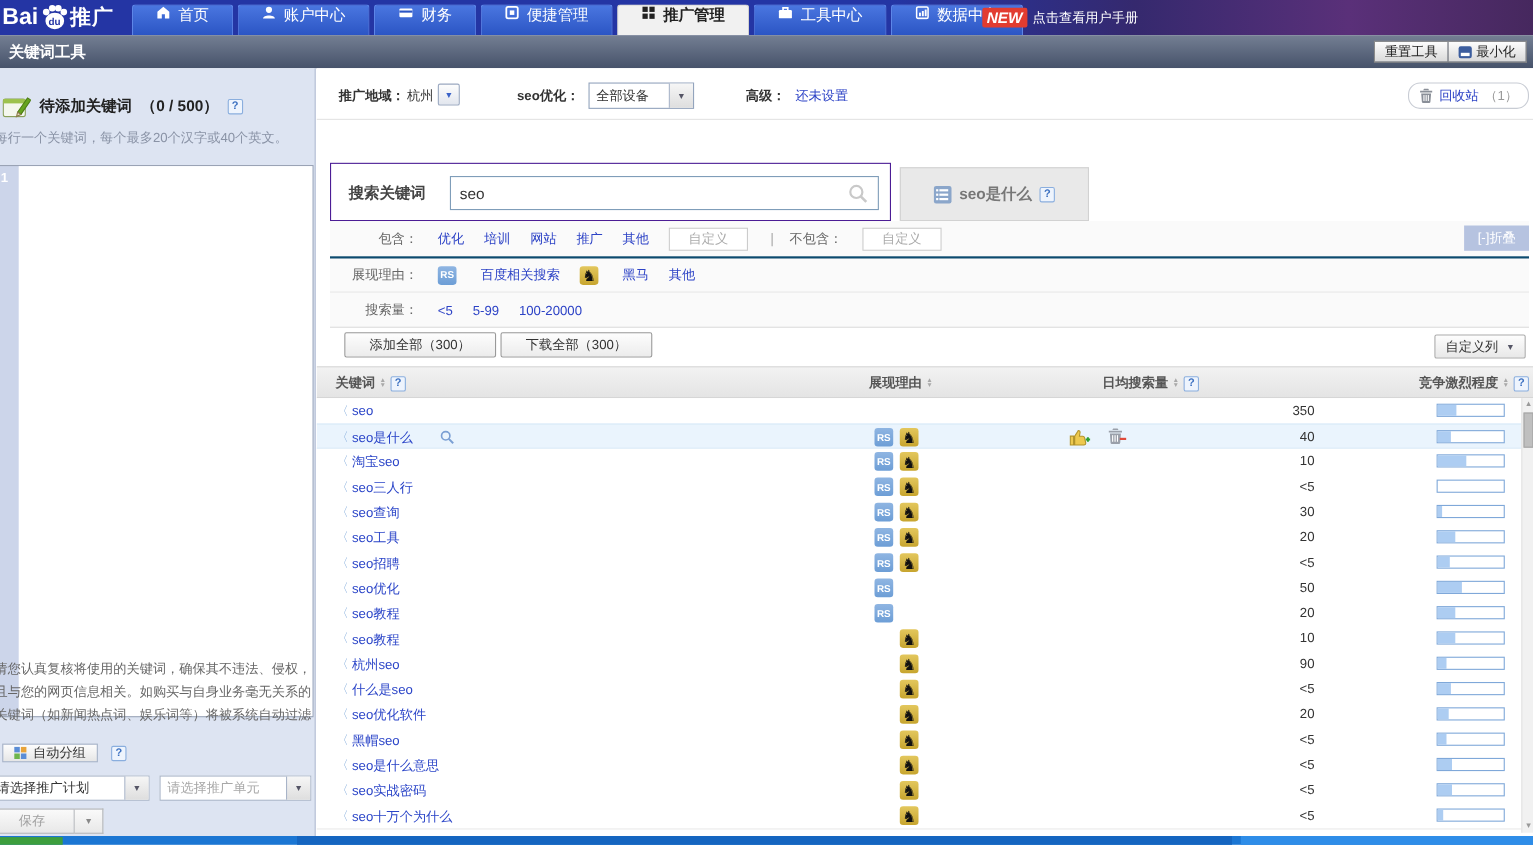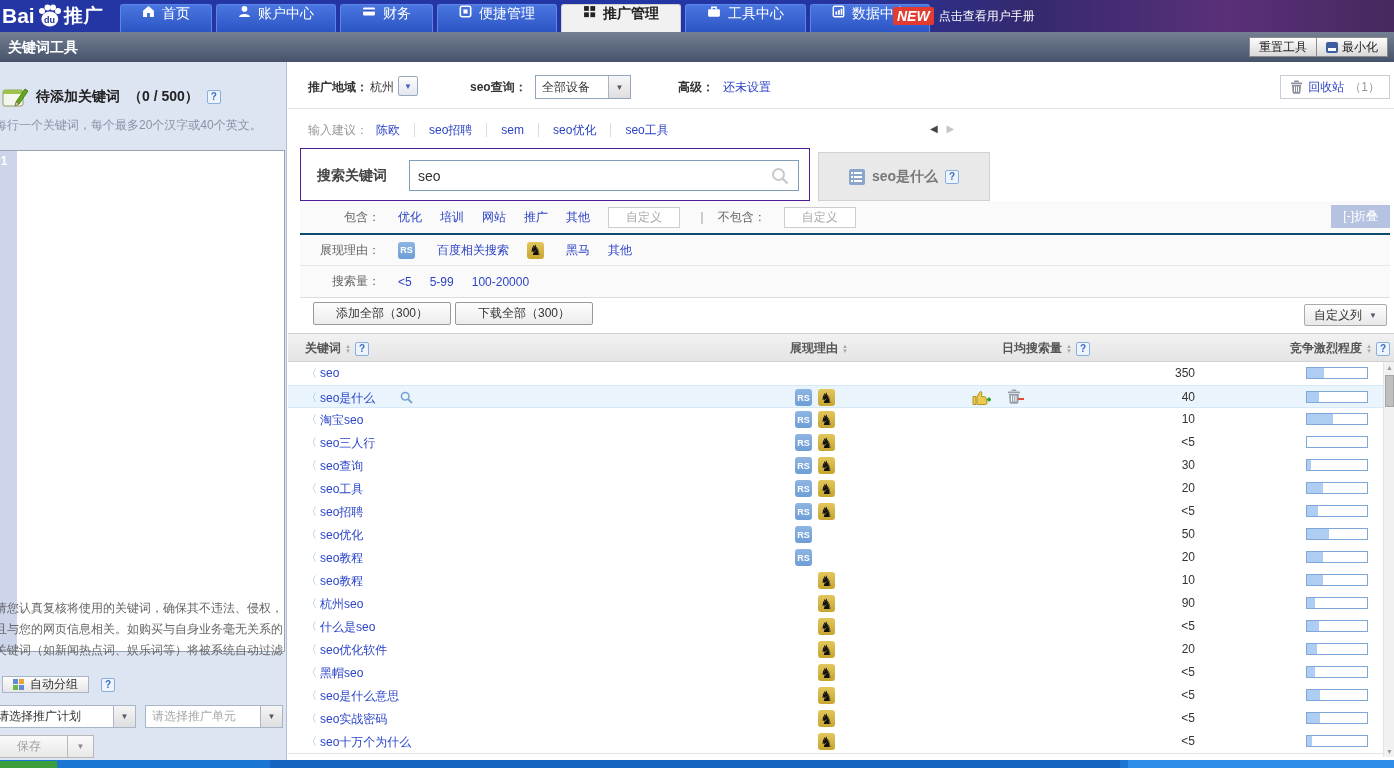--- a/index.html
+++ b/index.html
@@ -83,21 +83,21 @@
 
   #settings-row { position:absolute; left:0; top:13px; width:1106px; height:26px; }
   #settings-row > * { position:absolute; top:4px; }
   .dd-btn { width:20px; height:20px; border:1px solid #9aa8c0; background:linear-gradient(#fdfdfd,#e2e6ee);
     border-radius:2px; color:#3a62c8; font-size:8px; display:flex; align-items:center;
     justify-content:center; cursor:pointer; top:1px !important; }
   #device-select { top:0 !important; width:96px; height:24px; border:1px solid #93a4bd; background:#fff;
     display:flex; align-items:center; cursor:pointer; }
   #device-select .sel-text { flex:1; padding:0 6px; }
   #recycle-btn { right:4px; top:0 !important; height:24px; display:flex; align-items:center; gap:5px;
-    border:1px solid #c8ccd4; border-radius:0; background:#fff; padding:0 9px; cursor:pointer; }
+    border:1px solid #c8ccd4; border-radius:11px; background:#fff; padding:0 9px; cursor:pointer; }
   #recycle-btn .rc-count { color:#999; }
   #row-divider { position:absolute; left:0; top:46px; width:1106px; border-top:1px solid #e3e3e3; }
 
   #suggest-row { position:absolute; left:0; top:53px; width:1106px; height:30px; display:flex; align-items:center; }
   #suggest-label { color:#999; margin-left:20px; }
   .sug { color:#2d43c6; text-decoration:none; cursor:pointer; padding:0 14px; border-left:1px solid #dcdcdc; }
   .sug:first-of-type { border-left:none; padding-left:8px; }
   #pager { position:absolute; left:642px; top:8px; font-size:10px; }
   #pager .pg-prev { color:#444; cursor:pointer; }
   #pager .pg-next { color:#c5c5c5; cursor:pointer; margin-left:6px; }
@@ -333,48 +333,40 @@
     <span class="save-arrow">▼</span>
   </div>
 </div>
 
 <div id="main">
 
   <div id="settings-row">
     <span class="label-b" style="left:20px">推广地域：</span>
     <span style="left:82px">杭州</span>
     <span class="dd-btn" style="left:110px">▼</span>
-    <span class="label-b" style="left:182px">seo查询：</span>
+    <span class="label-b" style="left:182px">seo优化：</span>
     <span id="device-select" style="left:247px">
       <span class="sel-text">全部设备</span>
       <span class="sel-arrow">▼</span>
     </span>
     <span class="label-b" style="left:390px">高级：</span>
     <a class="blue-link" style="left:435px">还未设置</a>
     <span id="recycle-btn">
       <svg width="13" height="14" viewBox="0 0 13 14">
         <path fill="#8a8f98" d="M1 2.6h11v1.6H1zM4.6.6h3.8l.8 1.4H3.8zM2 5h9l-.6 7.6a1.2 1.2 0 0 1-1.2 1.1H3.8a1.2 1.2 0 0 1-1.2-1.1z"></path>
         <rect x="4" y="6.4" width="1" height="5.4" fill="#fff"></rect>
           <rect x="6" y="6.4" width="1" height="5.4" fill="#fff"></rect>
           <rect x="8" y="6.4" width="1" height="5.4" fill="#fff"></rect>
       </svg>
       <a class="blue-link" style="position:static">回收站</a>
       <span class="rc-count">（1）</span>
     </span>
   </div>
   <div id="row-divider"></div>
 
-  <div id="suggest-row">
-    <span id="suggest-label">输入建议：</span>
-    <span id="suggest-items"><a class="sug">陈欧</a><a class="sug">seo招聘</a><a class="sug">sem</a><a class="sug">seo优化</a><a class="sug">seo工具</a></span>
-    <span id="pager">
-      <span class="pg-prev">◀</span>
-      <span class="pg-next">▶</span>
-    </span>
-  </div>
 
   <div id="search-panel">
     <span id="search-label">搜索关键词</span>
     <input id="search-input" type="text" value="seo" style="">
     <span id="search-mag">
       <svg width="18" height="18" viewBox="0 0 18 18">
         <circle cx="7.5" cy="7.5" r="5.5" fill="none" stroke="#c9c9c9" stroke-width="2"></circle>
         <line x1="11.5" y1="11.5" x2="16.5" y2="16.5" stroke="#c9c9c9" stroke-width="2.4"></line>
       </svg>
     </span>

